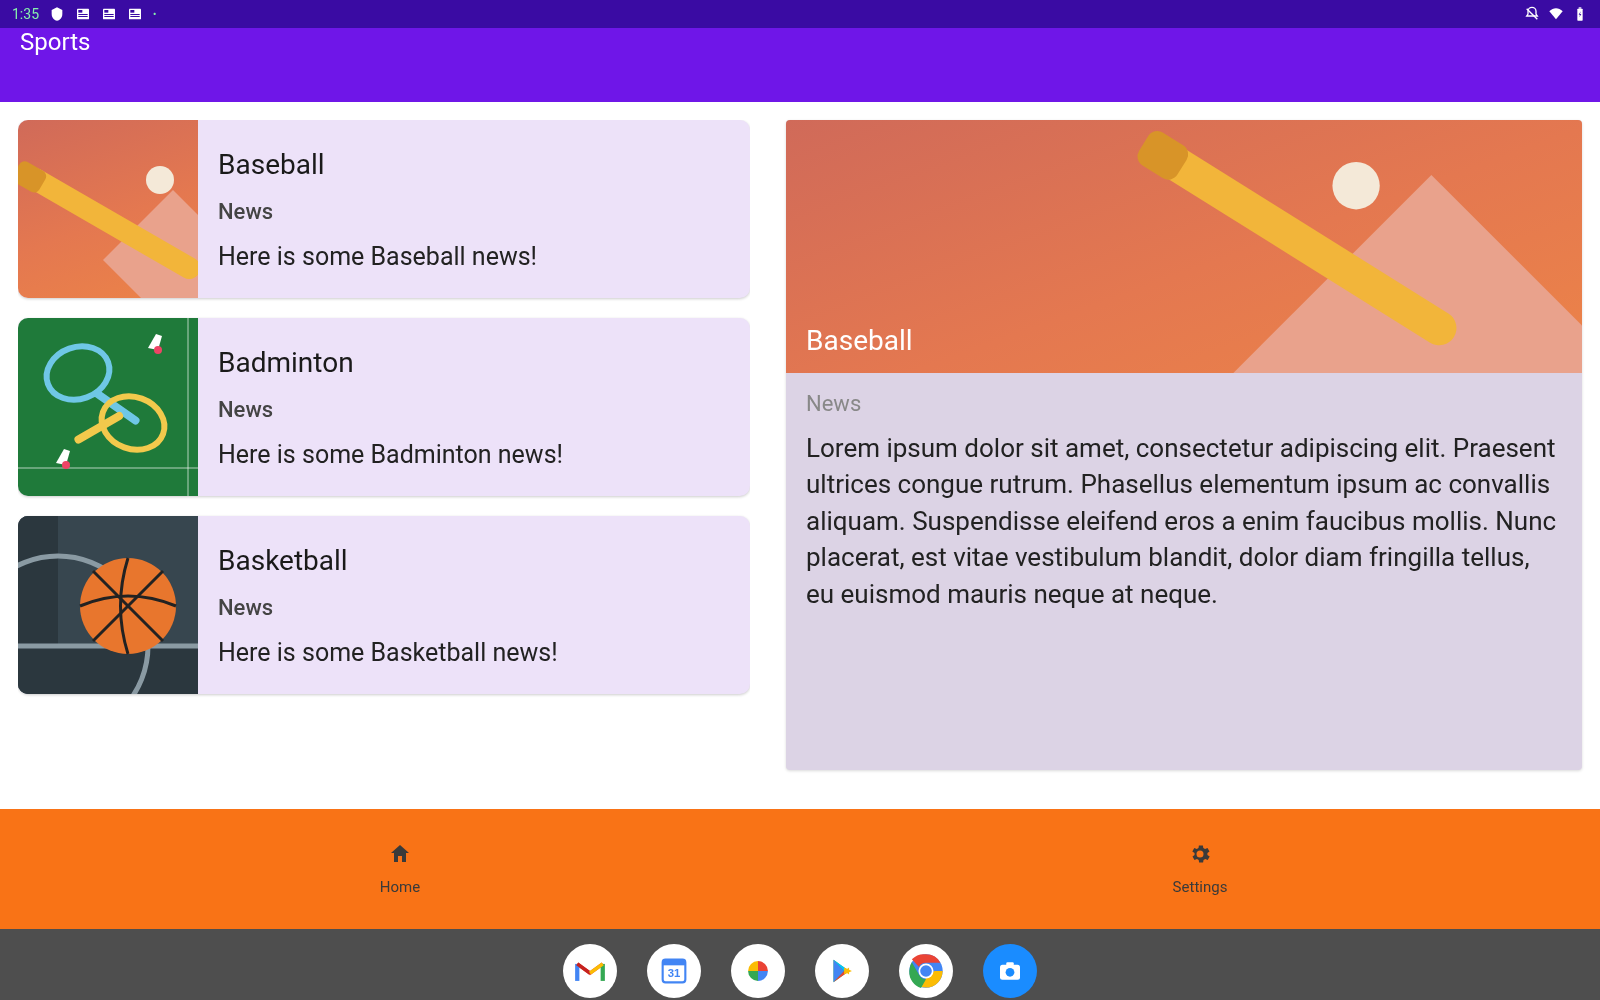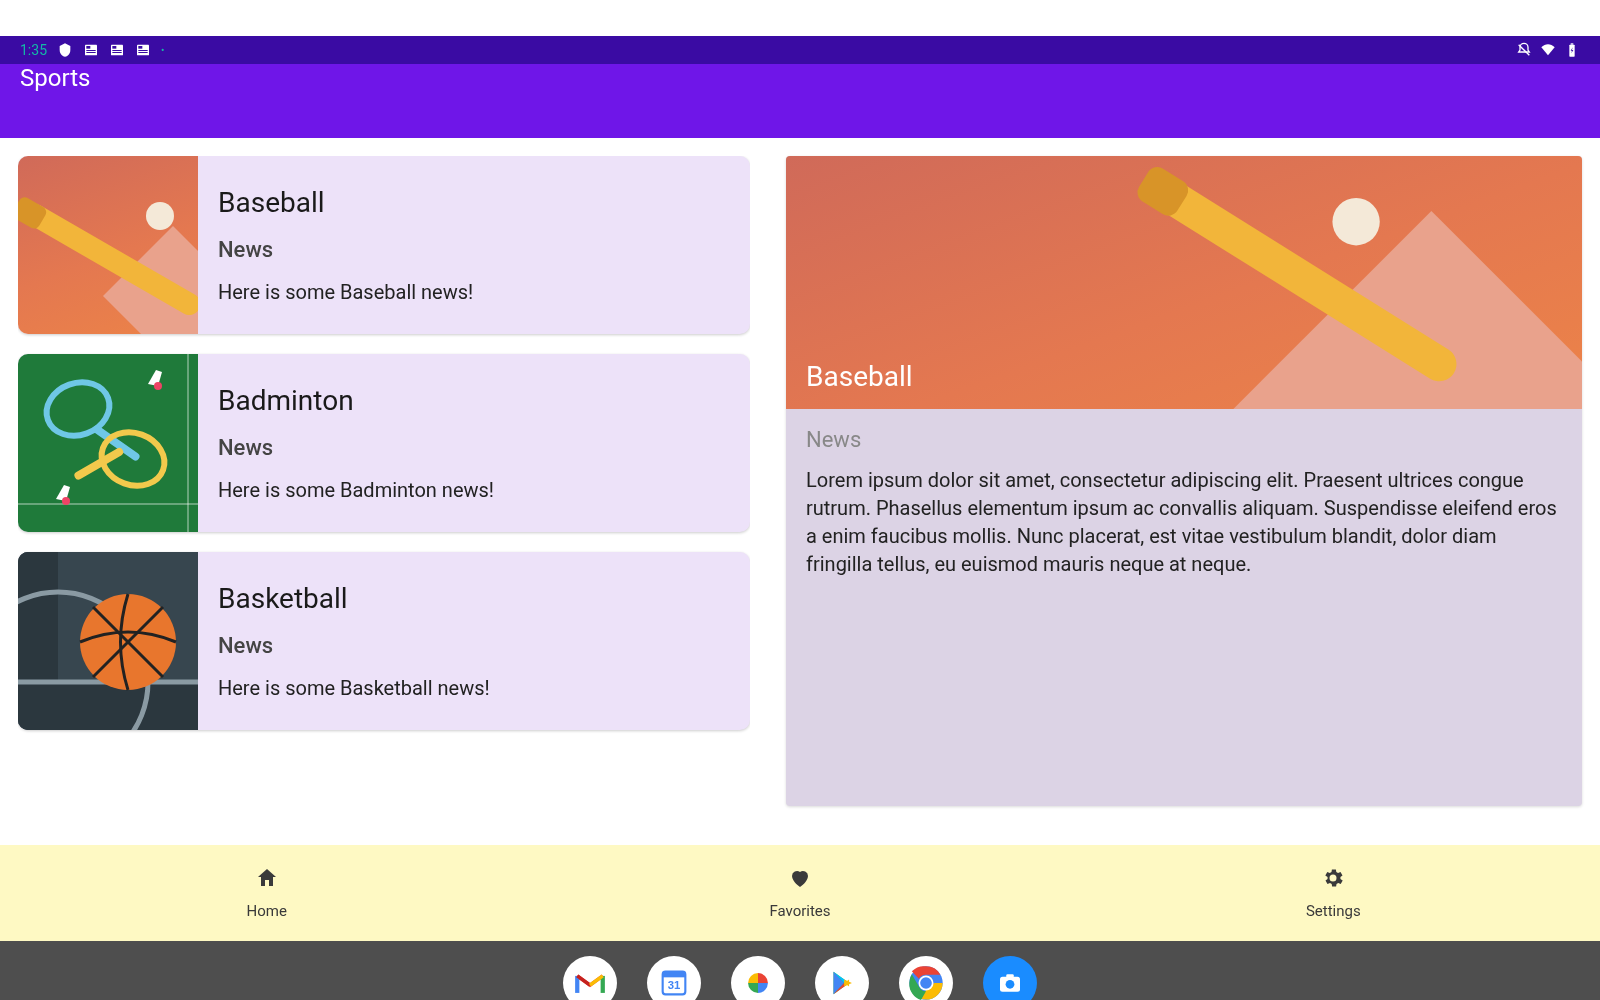--- a/index.html
+++ b/index.html
@@ -1,46 +1,46 @@
 <!DOCTYPE html>
 <html><head>
 <meta charset="utf-8">
 <style>
   * { box-sizing: border-box; margin: 0; padding: 0; }
   html, body { width: 1600px; height: 1000px; font-family: Roboto, Arial, sans-serif; overflow: hidden; background: #fff; }
   
   
-  .status-bar { height: 28px; background: #3a0ba3; color: #14b8a6; display: flex; align-items: center; justify-content: space-between; padding: 0 20px; font-size: 14px; margin-top: 36px; }
+  .status-bar { height: 28px; background: #3a0ba3; color: #86efac; display: flex; align-items: center; justify-content: space-between; padding: 0 12px; font-size: 14px; }
   .status-left { display: flex; align-items: center; gap: 10px; }
   .status-right { display: flex; align-items: center; gap: 8px; }
   .status-ic { width: 16px; height: 16px; display:inline-block;}
   
   
   .app-bar { height: 74px; background: #6f16e8; color: #fff; display: flex; padding: 0 20px; font-size: 24px; }
   
   
   .content { display:flex; height: 707px; background: #fff; padding: 18px; gap: 36px;}
   .left-pane { width: 732px; display:flex; flex-direction:column; gap: 20px; overflow:hidden;}
   .right-pane { flex:1; }
   
   .card { display:flex; background:#ede2f9; border-radius:10px; height:178px; box-shadow:0 1px 3px rgba(0,0,0,0.2); overflow:hidden; cursor:pointer;}
   .card .thumb { width:180px; height:100%; flex-shrink:0; position:relative; overflow:hidden;}
   .card .body { padding: 18px 20px; display:flex; flex-direction:column; justify-content:center; gap:18px;}
   .card .title { font-size:28px; color:#1a1a1a;}
   .card .sub { font-size:22px; font-weight:500; color:#444;}
-  .card .desc { font-size:20px; color:#222;}
+  .card .desc { font-size:25px; color:#222;}
   
   .detail { background:#dcd3e5; border-radius:4px; height:650px; overflow:hidden; box-shadow:0 1px 3px rgba(0,0,0,0.15);}
   .detail .hero { height:253px; position:relative; overflow:hidden;}
   .detail .hero-title { position:absolute; left:20px; bottom:16px; color:#fff; font-size:28px;}
   .detail .sub { padding:18px 20px 8px; font-size:22px; color:#888;}
-  .detail .text { padding:6px 20px; font-size:20px; line-height:1.4; color:#222;}
-  
-  
-  .bottom-nav { height:96px; background:#fef9c3; display:flex;}
+  .detail .text { padding:6px 20px; font-size:26px; line-height:1.4; color:#222;}
+  
+  
+  .bottom-nav { height:120px; background:#f97316; display:flex;}
   .nav-item { flex:1; display:flex; flex-direction:column; align-items:center; justify-content:center; gap:8px; cursor:pointer; color:#3a3a3a;}
   .nav-item svg { width:24px; height:24px;}
   .nav-item span { font-size:15px;}
   
   
   .sys-nav { height:84px; background:#4e4e4e; display:flex; align-items:center; justify-content:center; gap:30px;}
   .sys-app { width:54px; height:54px; border-radius:50%; background:#fff; display:flex; align-items:center; justify-content:center; position:relative;}
   
   
   .thumb-baseball, .hero-baseball { background: linear-gradient(160deg, #d06a59 0%, #e47850 55%, #ec8348 100%); }
@@ -202,28 +202,20 @@
     <span>
       <svg viewBox="0 0 24 24" fill="#3a3a3a">
           <path d="M12 3l9 8h-3v9h-4v-6h-4v6H6v-9H3z"></path>
         </svg>
     </span>
     <span>Home</span>
   </div>
   <div class="nav-item">
     <span>
       <svg viewBox="0 0 24 24" fill="#3a3a3a">
-          <path d="M12 21s-8-5.3-8-11a5 5 0 0 1 8-4 5 5 0 0 1 8 4c0 5.7-8 11-8 11z"></path>
-        </svg>
-    </span>
-    <span>Favorites</span>
-  </div>
-  <div class="nav-item">
-    <span>
-      <svg viewBox="0 0 24 24" fill="#3a3a3a">
           <path d="M19.4 13a7.8 7.8 0 0 0 0-2l2.1-1.6-2-3.4-2.5 1a7.6 7.6 0 0 0-1.7-1l-.4-2.6h-4l-.4 2.6a7.6 7.6 0 0 0-1.7 1l-2.5-1-2 3.4L6.6 11a7.8 7.8 0 0 0 0 2l-2.1 1.6 2 3.4 2.5-1a7.6 7.6 0 0 0 1.7 1l.4 2.6h4l.4-2.6a7.6 7.6 0 0 0 1.7-1l2.5 1 2-3.4zM12 15.5A3.5 3.5 0 1 1 15.5 12 3.5 3.5 0 0 1 12 15.5z"></path>
         </svg>
     </span>
     <span>Settings</span>
   </div>
 </div>
 
 <div class="sys-nav">
   <div class="sys-app">
     <svg viewBox="0 0 48 48" width="34" height="34">

